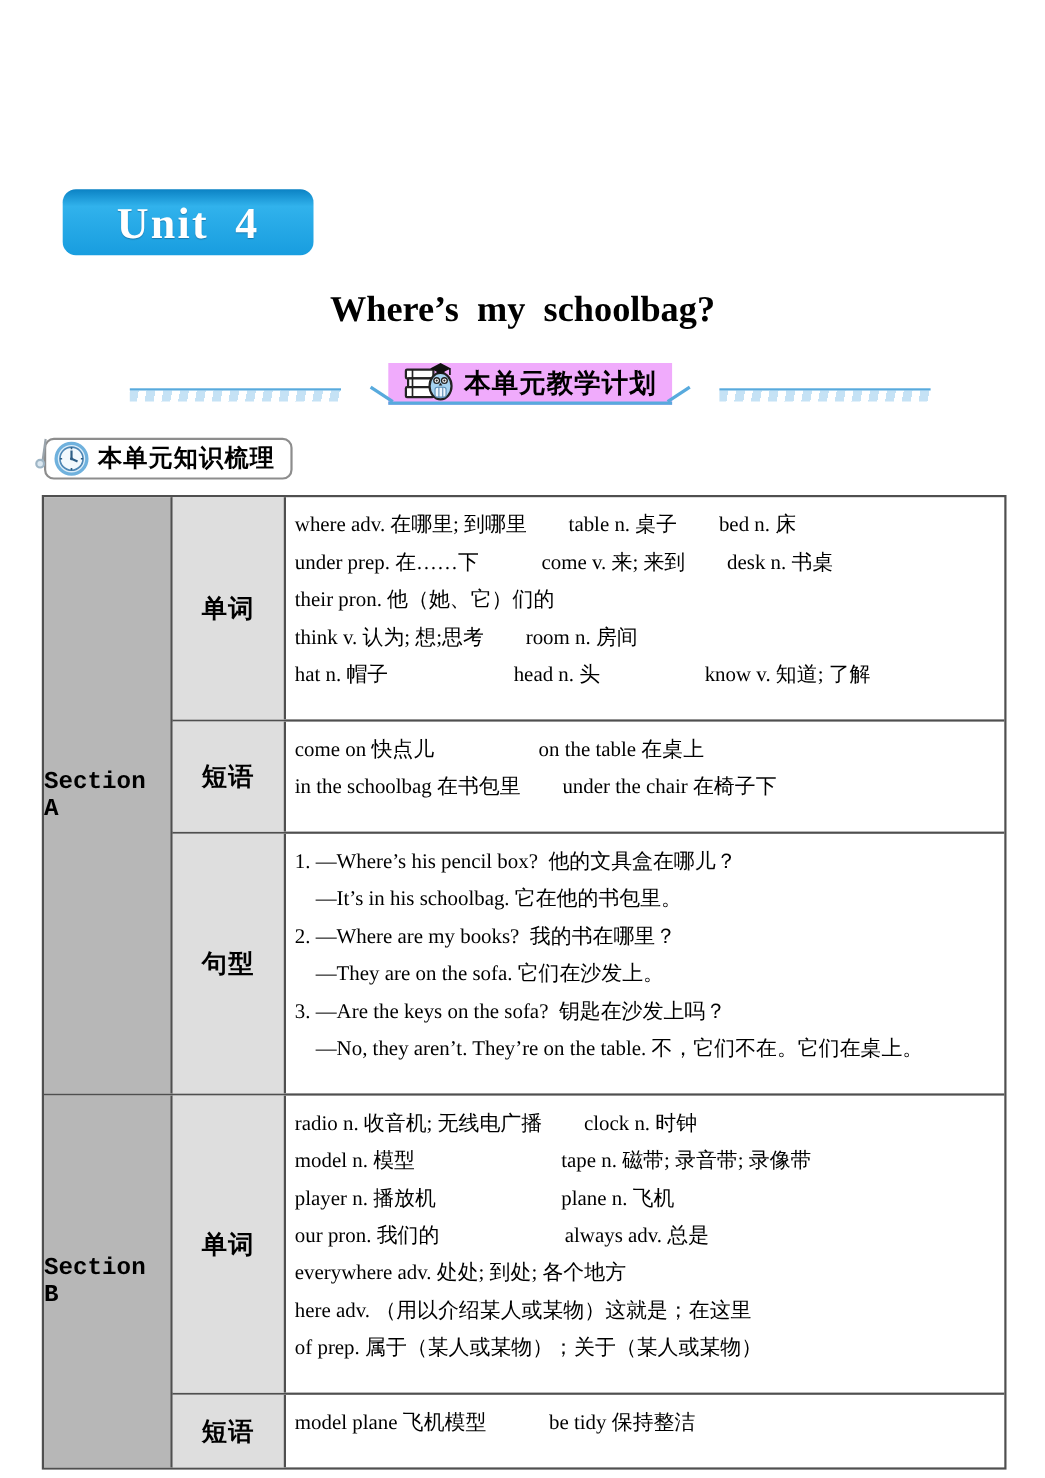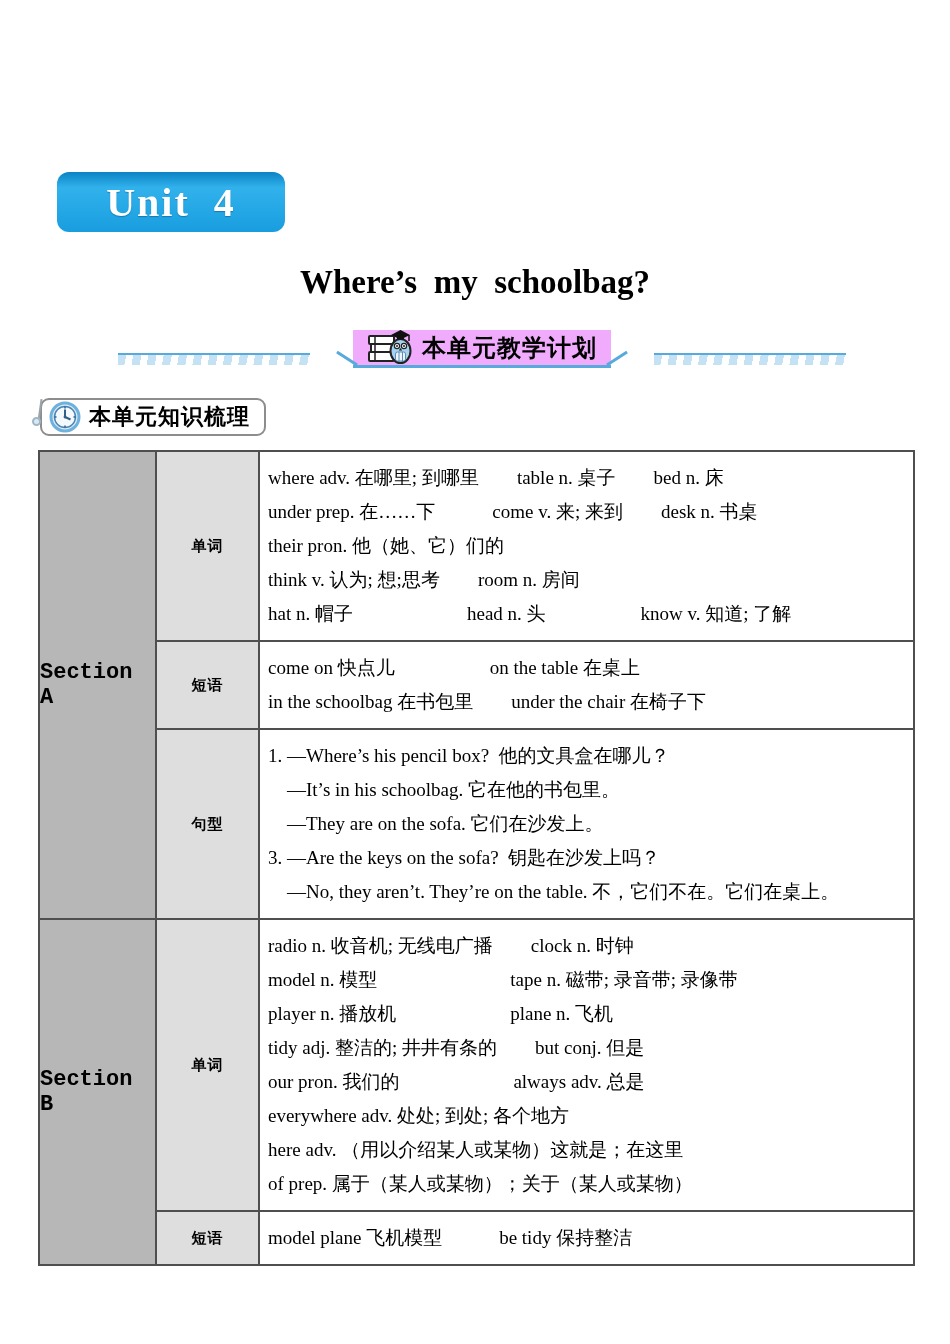--- a/index.html
+++ b/index.html
@@ -76,25 +76,25 @@
     display:flex;align-items:center;justify-content:center;
     font-weight:bold;font-size:22px;border-right:2px solid var(--border);font-family:Liberation Mono, monospace;
   }
   .t-rows{flex:1;display:flex;flex-direction:column;}
   .t-row{display:flex;border-bottom:2px solid var(--border);}
   .t-row:last-child{border-bottom:none;}
   .t-label{
     width:103px;flex:0 0 103px;background:var(--labbg);
     display:flex;align-items:center;justify-content:center;
     font-family:Liberation Mono, monospace;
-    font-weight:bold;font-size:15px;letter-spacing:1px;
+    font-weight:bold;font-size:23px;letter-spacing:1px;
     border-right:2px solid var(--border);
     text-align:center;
   }
-  .t-content{flex:1;padding:9px 6px 9px 8px;}
+  .t-content{flex:1;padding:9px 6px 23px 8px;}
   .t-line{font-size:19px;line-height:34px;white-space:pre-wrap;}
 
   svg{display:block;}
 </style>
 </head>
 <body>
 
 <div class="page">
 
   <div class="unit-badge">
@@ -173,37 +173,37 @@
             <div class="t-content">
               <div class="t-line">come on 快点儿　　　　　on the table 在桌上</div>
               <div class="t-line">in the schoolbag 在书包里　　under the chair 在椅子下</div>
             </div>
           </div>
           <div class="t-row">
             <div class="t-label">句型</div>
             <div class="t-content">
               <div class="t-line">1. —Where’s his pencil box?  他的文具盒在哪儿？</div>
               <div class="t-line">　—It’s in his schoolbag. 它在他的书包里。</div>
+              <div class="t-line">2. —Where are my books?  我的书在哪里？</div>
               <div class="t-line">　—They are on the sofa. 它们在沙发上。</div>
               <div class="t-line">3. —Are the keys on the sofa?  钥匙在沙发上吗？</div>
               <div class="t-line">　—No, they aren’t. They’re on the table. 不，它们不在。它们在桌上。</div>
             </div>
           </div>
         </div>
       </div>
       <div class="t-section">
         <div class="t-name">Section B</div>
         <div class="t-rows">
           <div class="t-row">
             <div class="t-label">单词</div>
             <div class="t-content">
               <div class="t-line">radio n. 收音机; 无线电广播　　clock n. 时钟</div>
               <div class="t-line">model n. 模型　　　　　　　tape n. 磁带; 录音带; 录像带</div>
               <div class="t-line">player n. 播放机　　　　　　plane n. 飞机</div>
-              <div class="t-line">tidy adj. 整洁的; 井井有条的　　but conj. 但是</div>
               <div class="t-line">our pron. 我们的　　　　　　always adv. 总是</div>
               <div class="t-line">everywhere adv. 处处; 到处; 各个地方</div>
               <div class="t-line">here adv. （用以介绍某人或某物）这就是；在这里</div>
               <div class="t-line">of prep. 属于（某人或某物）；关于（某人或某物）</div>
             </div>
           </div>
           <div class="t-row">
             <div class="t-label">短语</div>
             <div class="t-content">
               <div class="t-line">model plane 飞机模型　　　be tidy 保持整洁</div>

